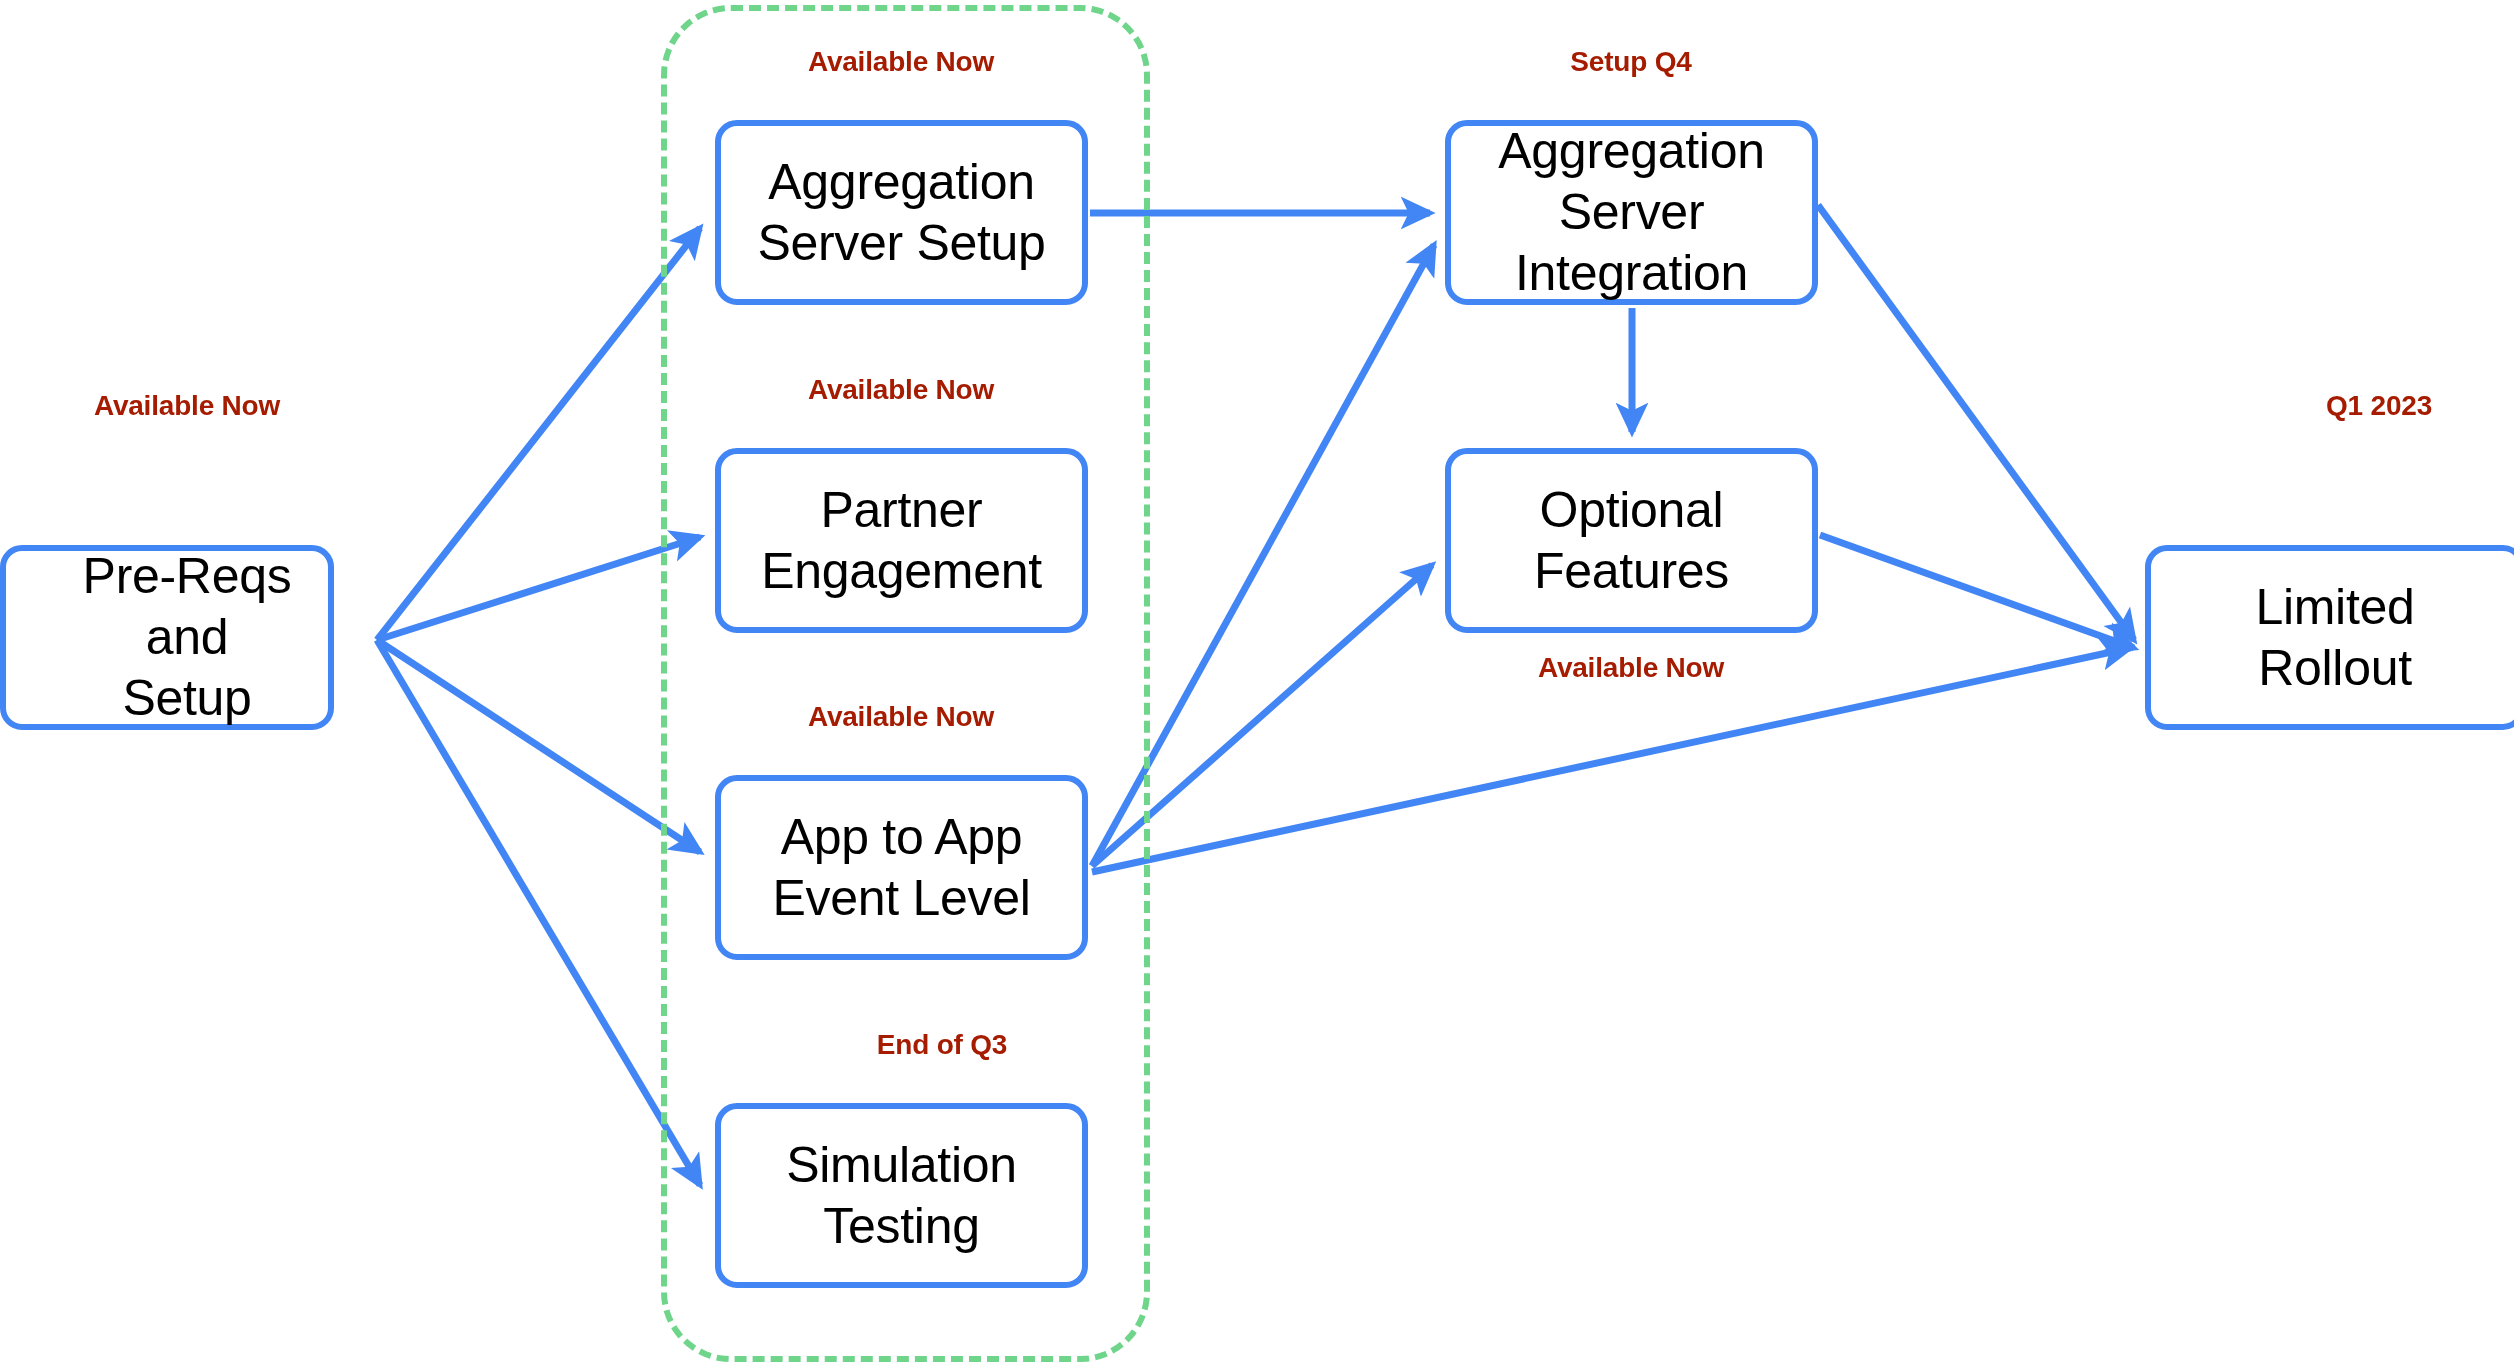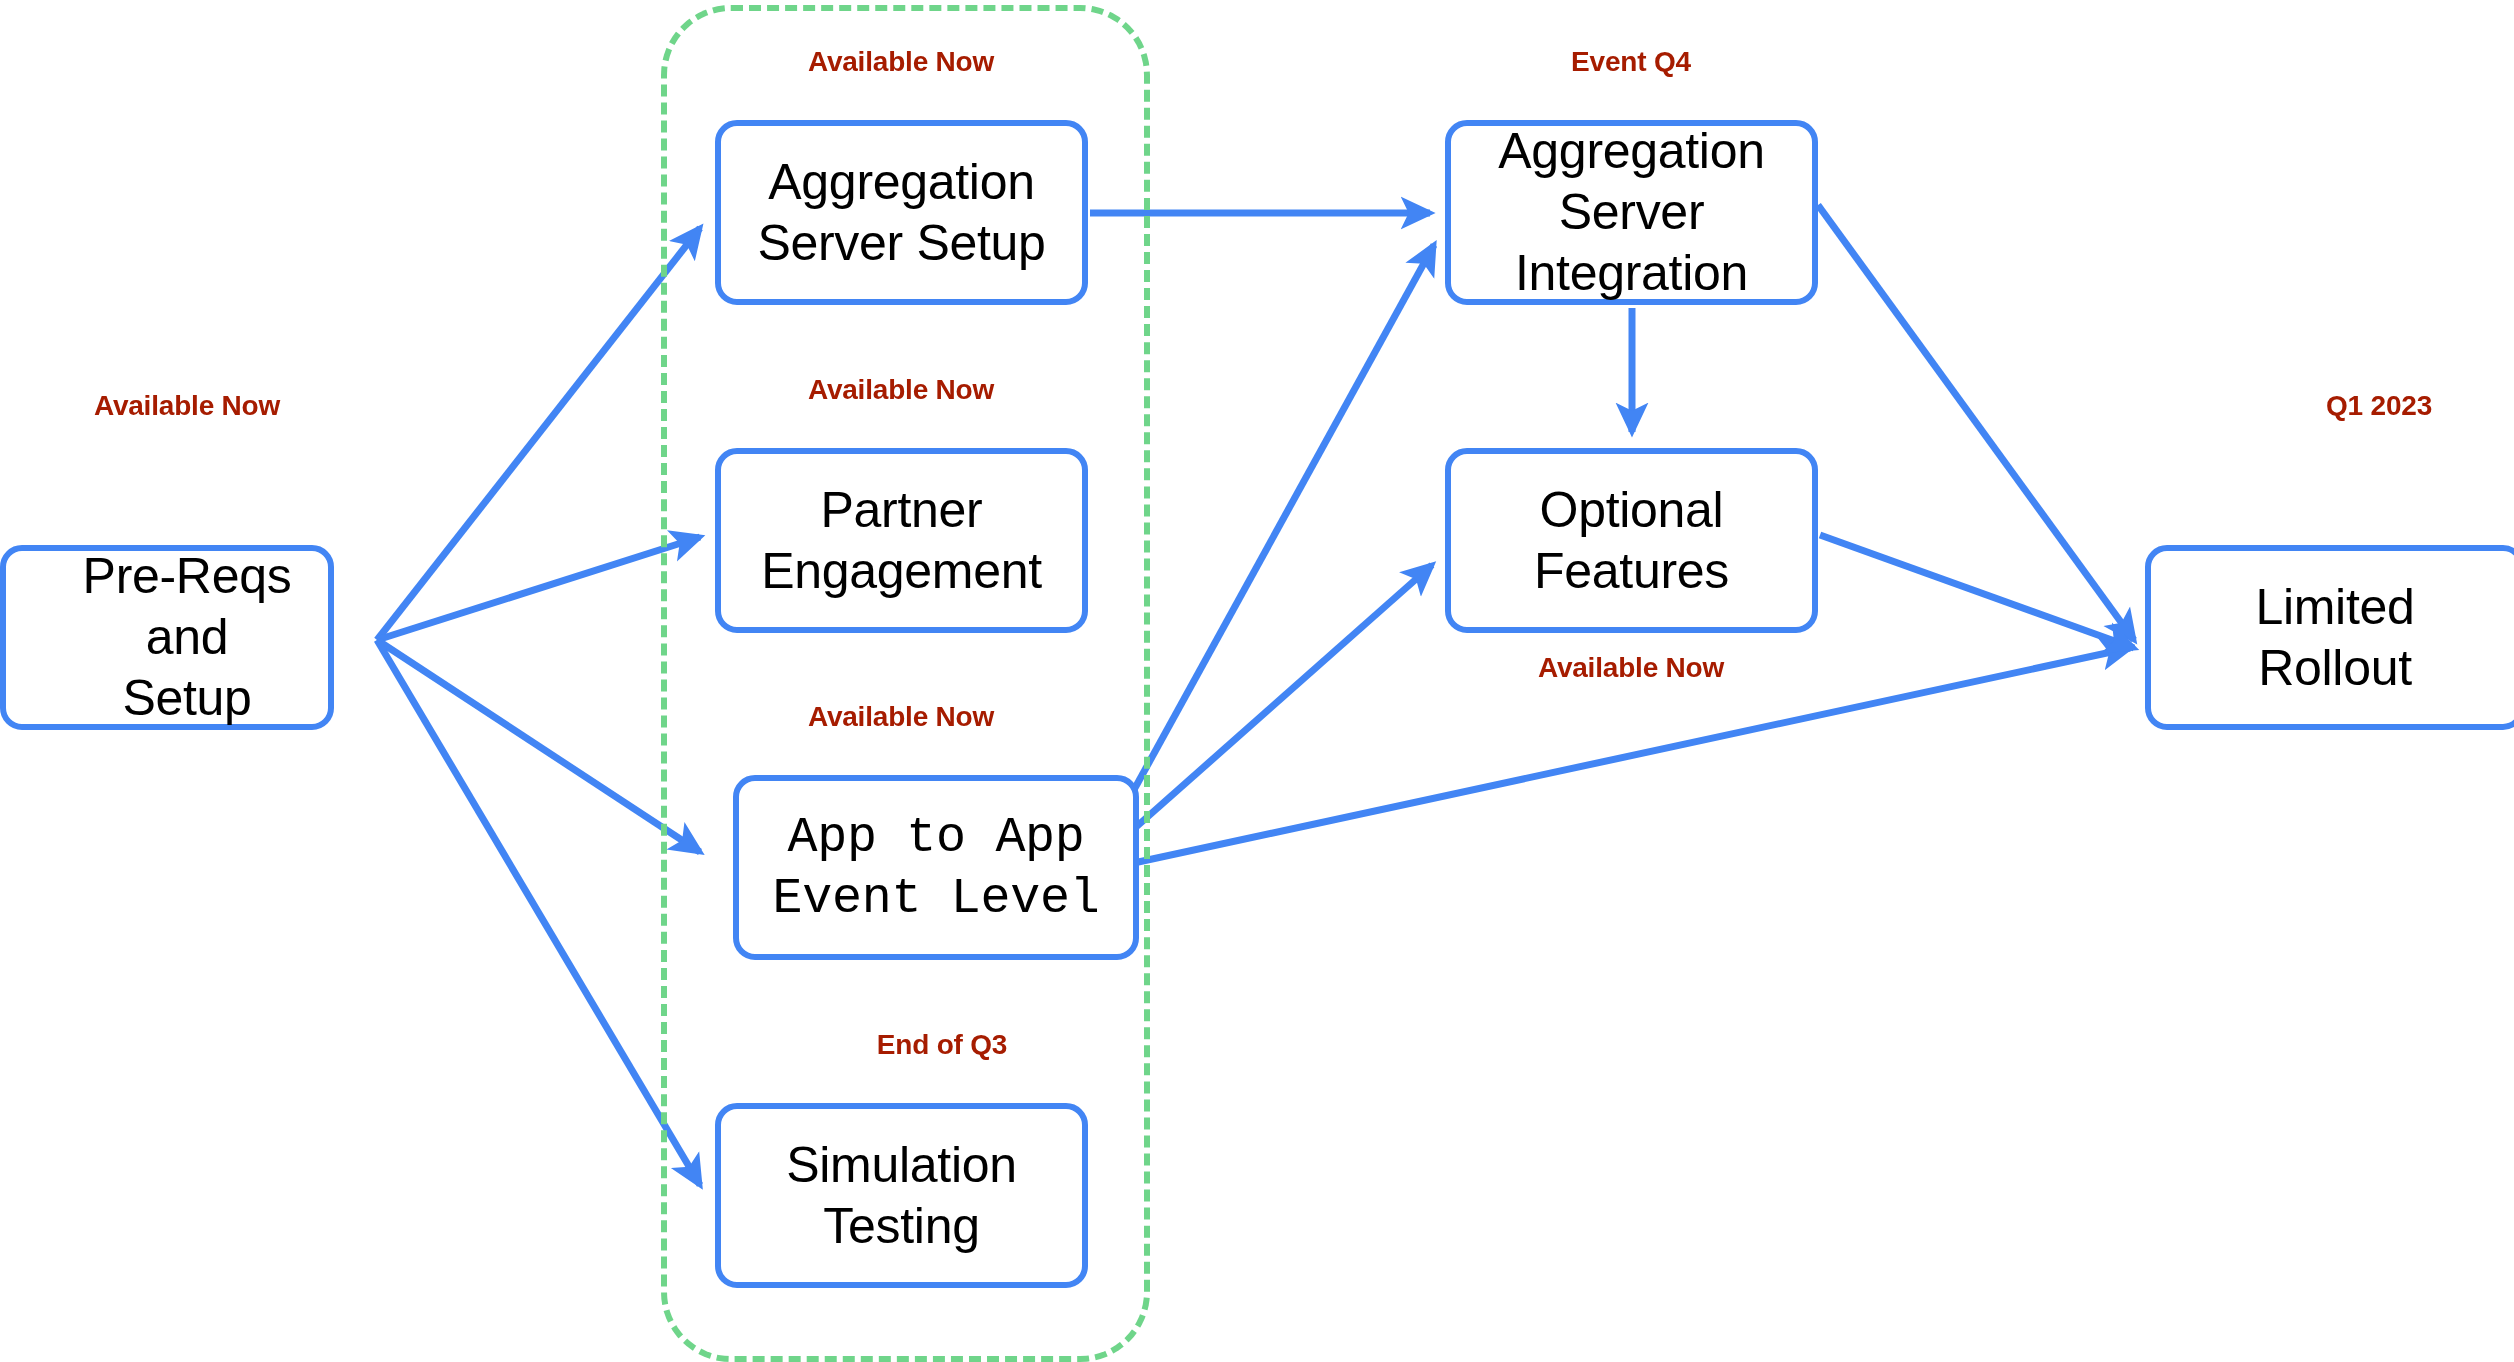--- a/index.html
+++ b/index.html
@@ -109,32 +109,32 @@
 Server Setup</span>
   </div>
 
   <div class="badge" style="left:901px; top:374px;">Available Now</div>
   <div class="node" style="left:715px; top:448px; width:373px; height:185px;">
     <span class="node-label">Partner
 Engagement</span>
   </div>
 
   <div class="badge" style="left:901px; top:701px;">Available Now</div>
-  <div class="node" style="left:733px; top:775px; width:406px; height:185px;font-family:Liberation Mono, monospace;">
+  <div class="node" style="left:715px; top:775px; width:373px; height:185px;">
     <span class="node-label">App to App
 Event Level</span>
   </div>
 
   <div class="badge" style="left:942px; top:1029px;">End of Q3</div>
   <div class="node" style="left:715px; top:1103px; width:373px; height:185px;text-align:center;">
     <span class="node-label">Simulation
 Testing</span>
   </div>
 
-  <div class="badge" style="left:1631px; top:46px;">Event Q4</div>
+  <div class="badge" style="left:1631px; top:46px;">Setup Q4</div>
   <div class="node" style="left:1445px; top:120px; width:373px; height:185px;">
     <span class="node-label">Aggregation
 Server
 Integration</span>
   </div>
 
   <div class="node" style="left:1445px; top:448px; width:373px; height:185px;justify-content:flex-end;">
     <span class="node-label">Optional
 Features</span>
   </div>

